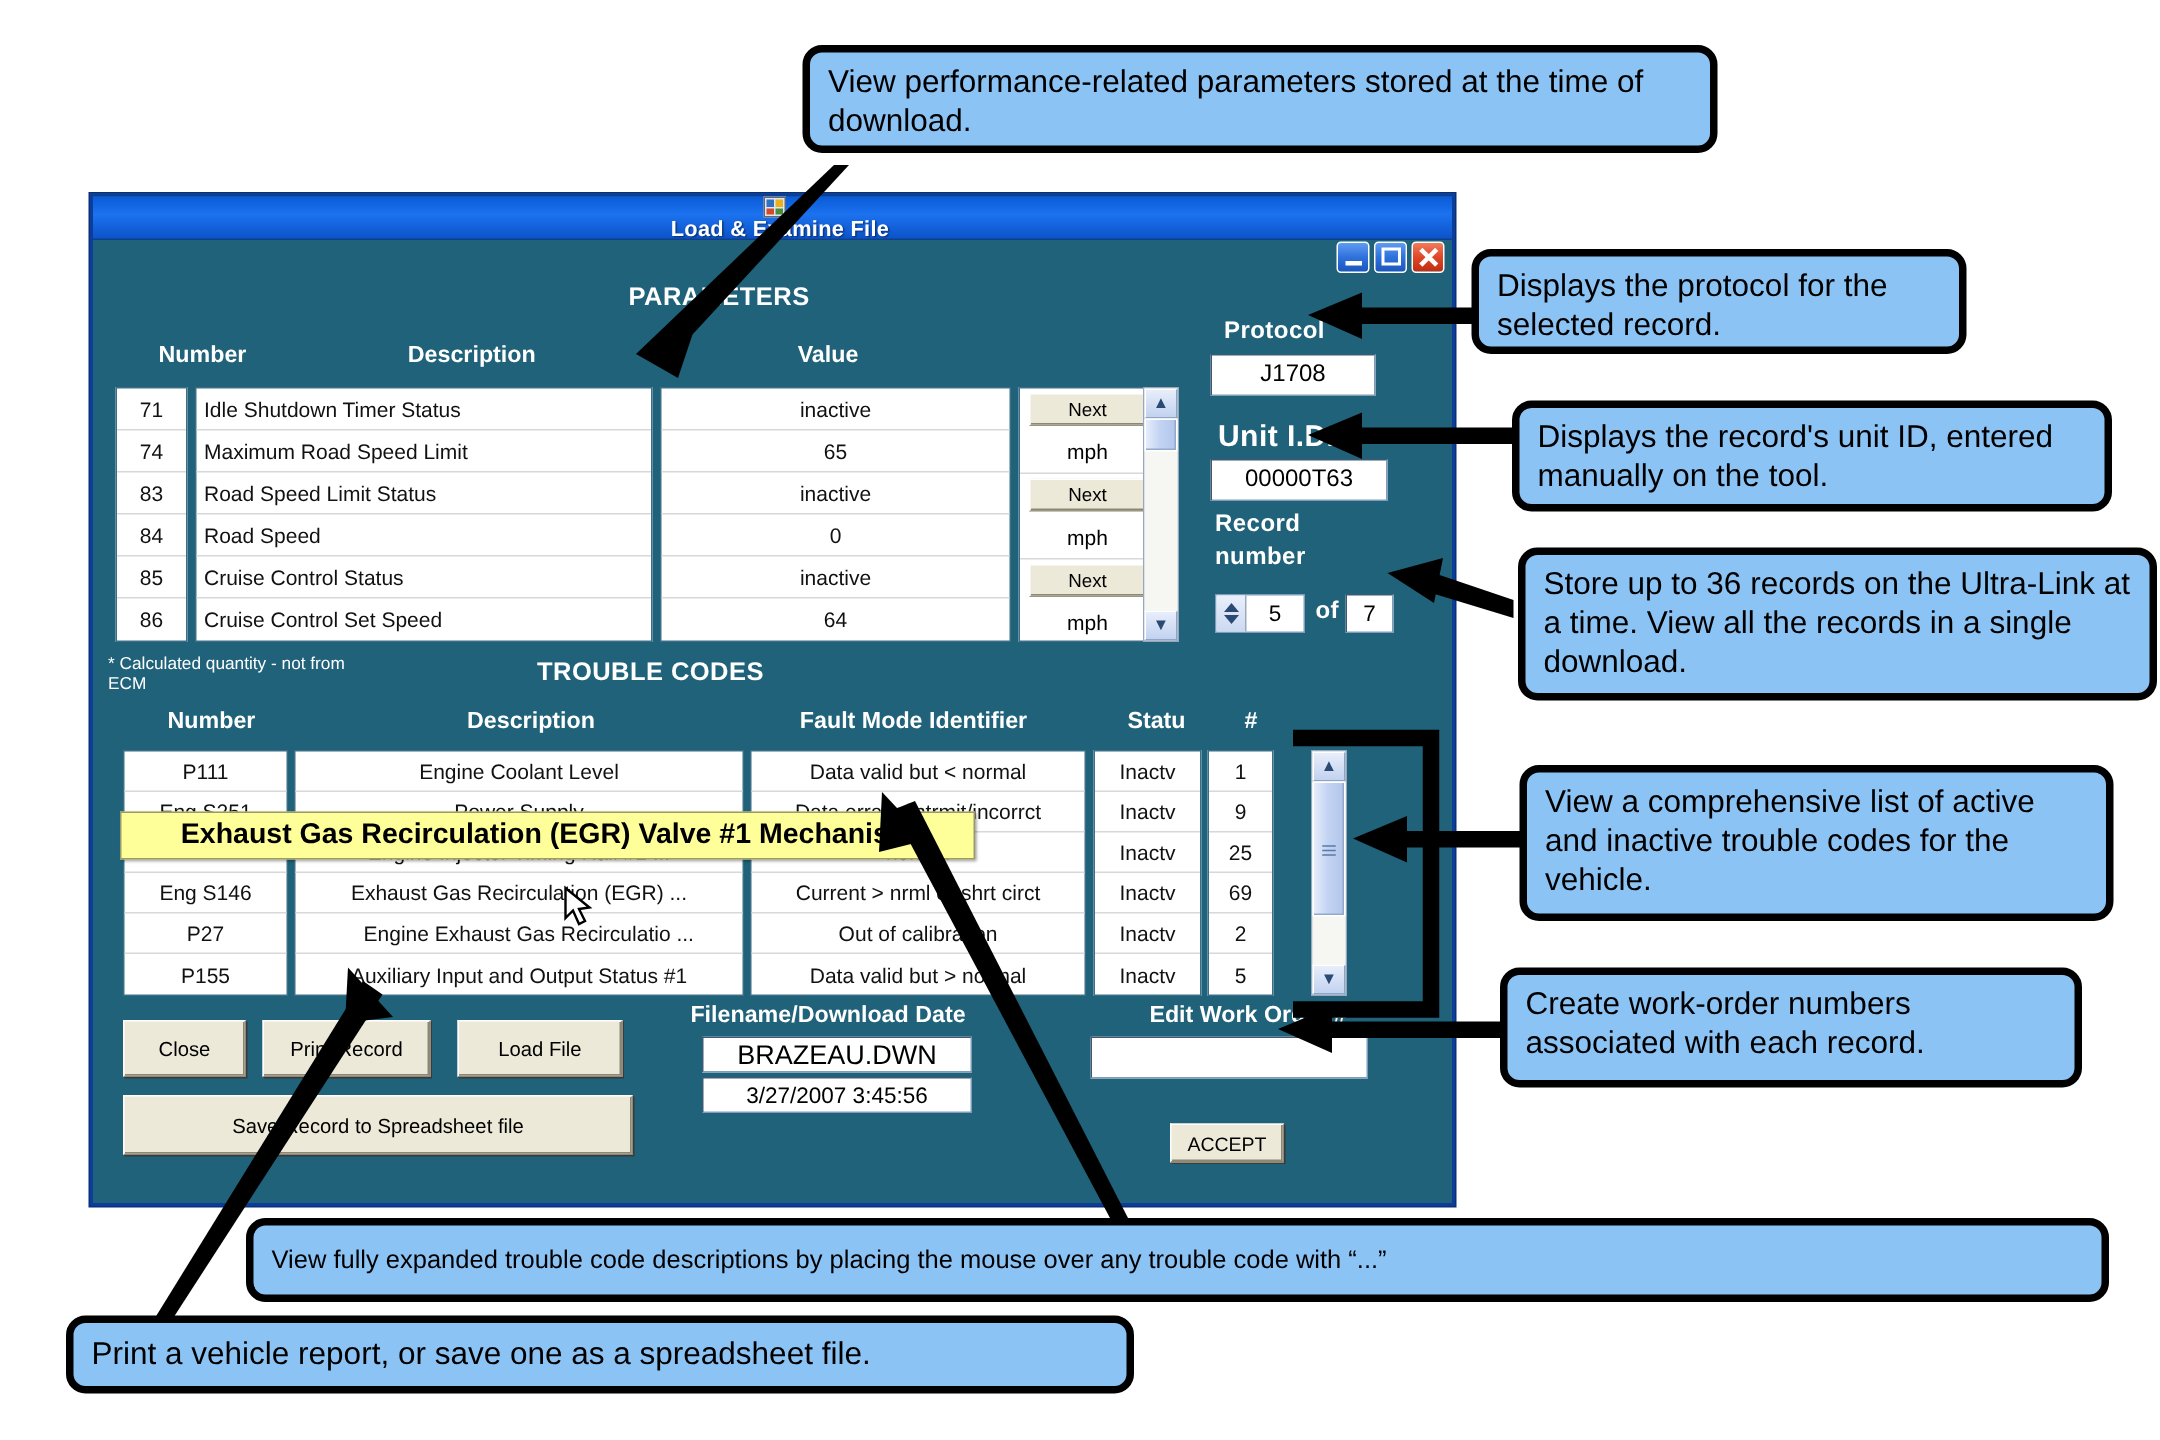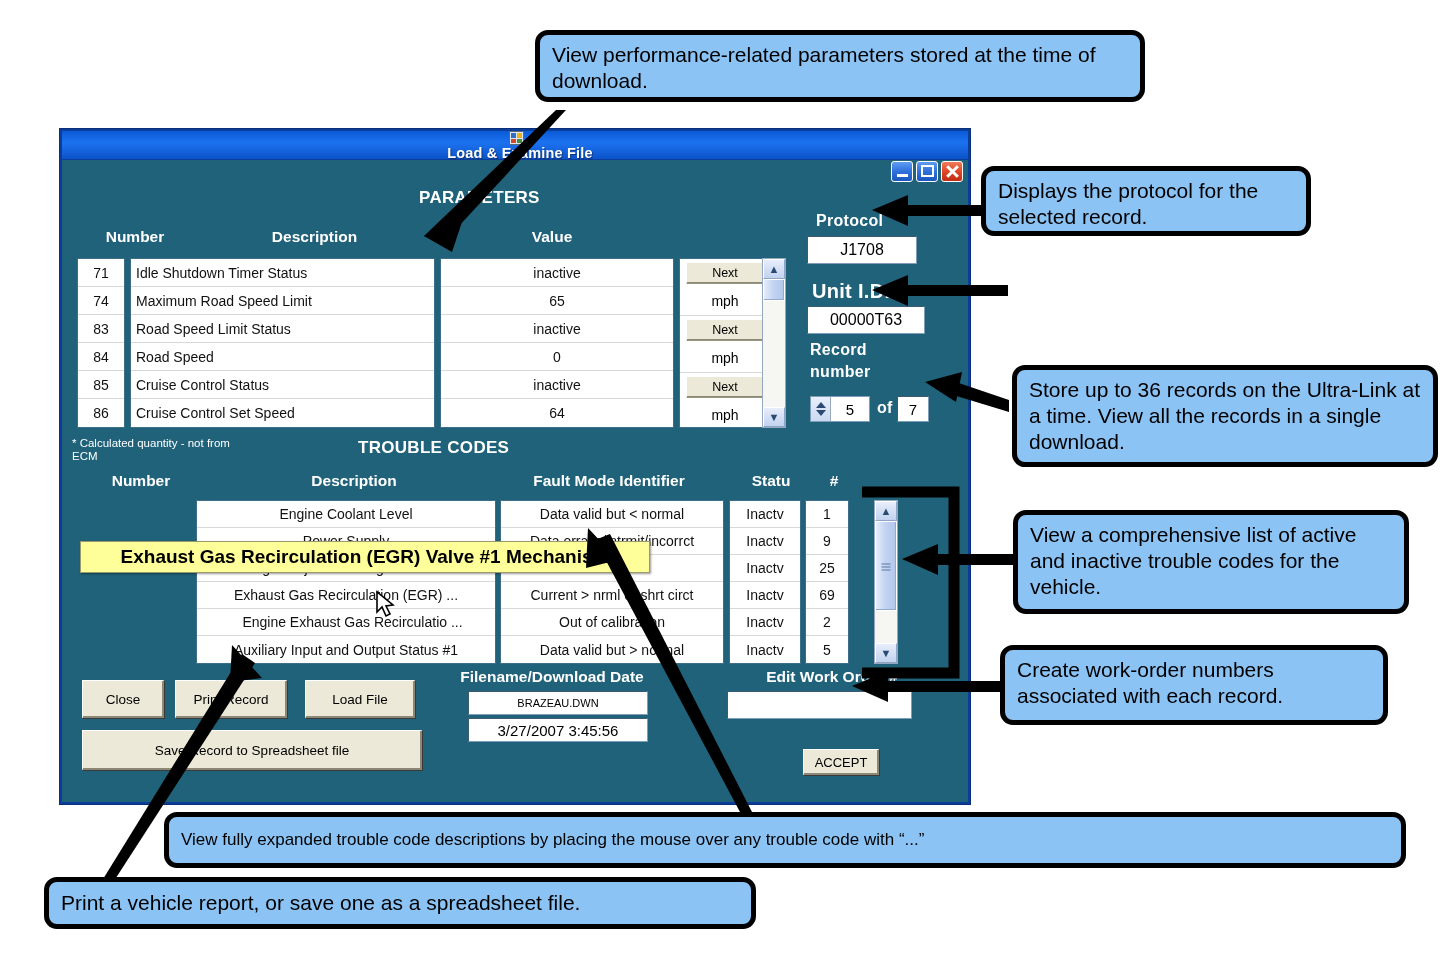--- a/index.html
+++ b/index.html
@@ -291,20 +291,28 @@
       <div class="cellbox" style="left:835px;top:236px;width:32px;height:26px;font-size:15px;">7</div>
 
       <div class="sec-title" style="left:296px;top:278px;">TROUBLE CODES</div>
 
       <div class="col-head" style="left:14px;top:312px;width:130px;">Number</div>
       <div class="col-head" style="left:152px;top:312px;width:280px;">Description</div>
       <div class="col-head" style="left:432px;top:312px;width:230px;">Fault Mode Identifier</div>
       <div class="col-head" style="left:670px;top:312px;width:78px;">Statu</div>
       <div class="col-head" style="left:752px;top:312px;width:40px;">#</div>
 
+      <div class="grid-col" style="left:20px;top:340px;width:110px;height:164px;">
+        <div class="gcell center" style="height:27px;">P111</div>
+        <div class="gcell center" style="height:27px;">Eng S251</div>
+        <div class="gcell center" style="height:27px;"></div>
+        <div class="gcell center" style="height:27px;">Eng S146</div>
+        <div class="gcell center" style="height:27px;">P27</div>
+        <div class="gcell center" style="height:27px;">P155</div>
+      </div>
 
       <div class="grid-col" style="left:134px;top:340px;width:300px;height:164px;">
         <div class="gcell center" style="height:27px;">Engine Coolant Level</div>
         <div class="gcell center" style="height:27px;">Power Supply</div>
         <div class="gcell center" style="height:27px;">Engine Injector Timing Rail #1 ...</div>
         <div class="gcell center" style="height:27px;">Exhaust Gas Recirculation (EGR) ...</div>
         <div class="gcell center" style="height:27px;padding-left:18px;">Engine Exhaust Gas Recirculatio ...</div>
         <div class="gcell center" style="height:27px;">Auxiliary Input and Output Status #1</div>
       </div>
 
@@ -348,26 +356,26 @@
         </div>
         <div class="sbtn">▼</div>
       </div>
 
       <div class="btn" style="left:20px;top:520px;width:82px;height:38px;">Close</div>
       <div class="btn" style="left:113px;top:520px;width:112px;height:38px;">Print Record</div>
       <div class="btn" style="left:243px;top:520px;width:110px;height:38px;">Load File</div>
       <div class="btn" style="left:20px;top:570px;width:340px;height:40px;">Save Record to Spreadsheet file</div>
 
       <div class="col-head" style="left:380px;top:508px;width:220px;">Filename/Download Date</div>
-      <div class="cellbox" style="left:406px;top:531px;width:180px;height:24px;font-size:11px;">BRAZEAU.DWN</div>
+      <div class="cellbox" style="left:406px;top:531px;width:180px;height:24px;font-size:18px;">BRAZEAU.DWN</div>
       <div class="cellbox" style="left:406px;top:558px;width:180px;height:24px;font-size:15px;">3/27/2007 3:45:56</div>
 
       <div class="col-head" style="left:660px;top:508px;width:220px;">Edit Work Order #</div>
       <input class="cellbox" style="left: 665px; top: 531px; width: 185px; height: 28px; font-size: 15px; padding: 0px 5px;" value="" placeholder="">
-      <div class="btn" style="left:718px;top:589px;width:76px;height:26px;font-size:13px;margin-left:23px;">ACCEPT</div>
+      <div class="btn" style="left:718px;top:589px;width:76px;height:26px;font-size:13px;">ACCEPT</div>
 
       <svg id="tc-bracket" style="left:794px;top:325px;" width="110" height="195">
         <path d="M6,7 L98,7 L98,188 L6,188" stroke="#000" stroke-width="11" fill="none"></path>
       </svg>
 
       <div id="egr-tooltip" style="left:18px;top:381px;width:570px;height:32px;">Exhaust Gas Recirculation (EGR) Valve #1 Mechanism</div>
 
       <svg id="mouse-cursor" style="left:313px;top:430px;" width="22" height="30">
         <path d="M2,2 L2,22 L7,17 L11,26 L15,24 L11,16 L18,15 Z" fill="#ffffff" stroke="#000000" stroke-width="1.6"></path>
       </svg>
@@ -399,20 +407,21 @@
     <polygon points="588,528 618,560 586,568" fill="#000"></polygon>
 
     <polygon points="100,884 112,884 255,663 242,654" fill="#000"></polygon>
     <polygon points="232,645 262,678 230,682" fill="#000"></polygon>
   </svg>
 
   <div class="callout" style="left:535px;top:30px;width:610px;height:72px;">View performance-related parameters stored at the time of download.</div>
 
   <div class="callout" style="left:981px;top:166px;width:330px;height:70px;">Displays the protocol for the selected record.</div>
 
+  <div class="callout" style="left:1008px;top:267px;width:400px;height:74px;">Displays the record's unit ID, entered manually on the tool.</div>
 
   <div class="callout" style="left:1012px;top:365px;width:426px;height:102px;">Store up to 36 records on the Ultra-Link at a time.  View all the records in a single download.</div>
 
   <div class="callout" style="left:1013px;top:510px;width:396px;height:104px;">View a comprehensive list of active and inactive trouble codes for the vehicle.</div>
 
   <div class="callout" style="left:1000px;top:645px;width:388px;height:80px;">Create work-order numbers associated with each record.</div>
 
   <div class="callout small" style="left:164px;top:812px;width:1242px;height:56px;display:flex;align-items:center;">View fully expanded trouble code descriptions by placing the mouse over any trouble code with “...”</div>
 
   <div class="callout" style="left:44px;top:877px;width:712px;height:52px;display:flex;align-items:center;">Print a vehicle report, or save one as a spreadsheet file.</div>

